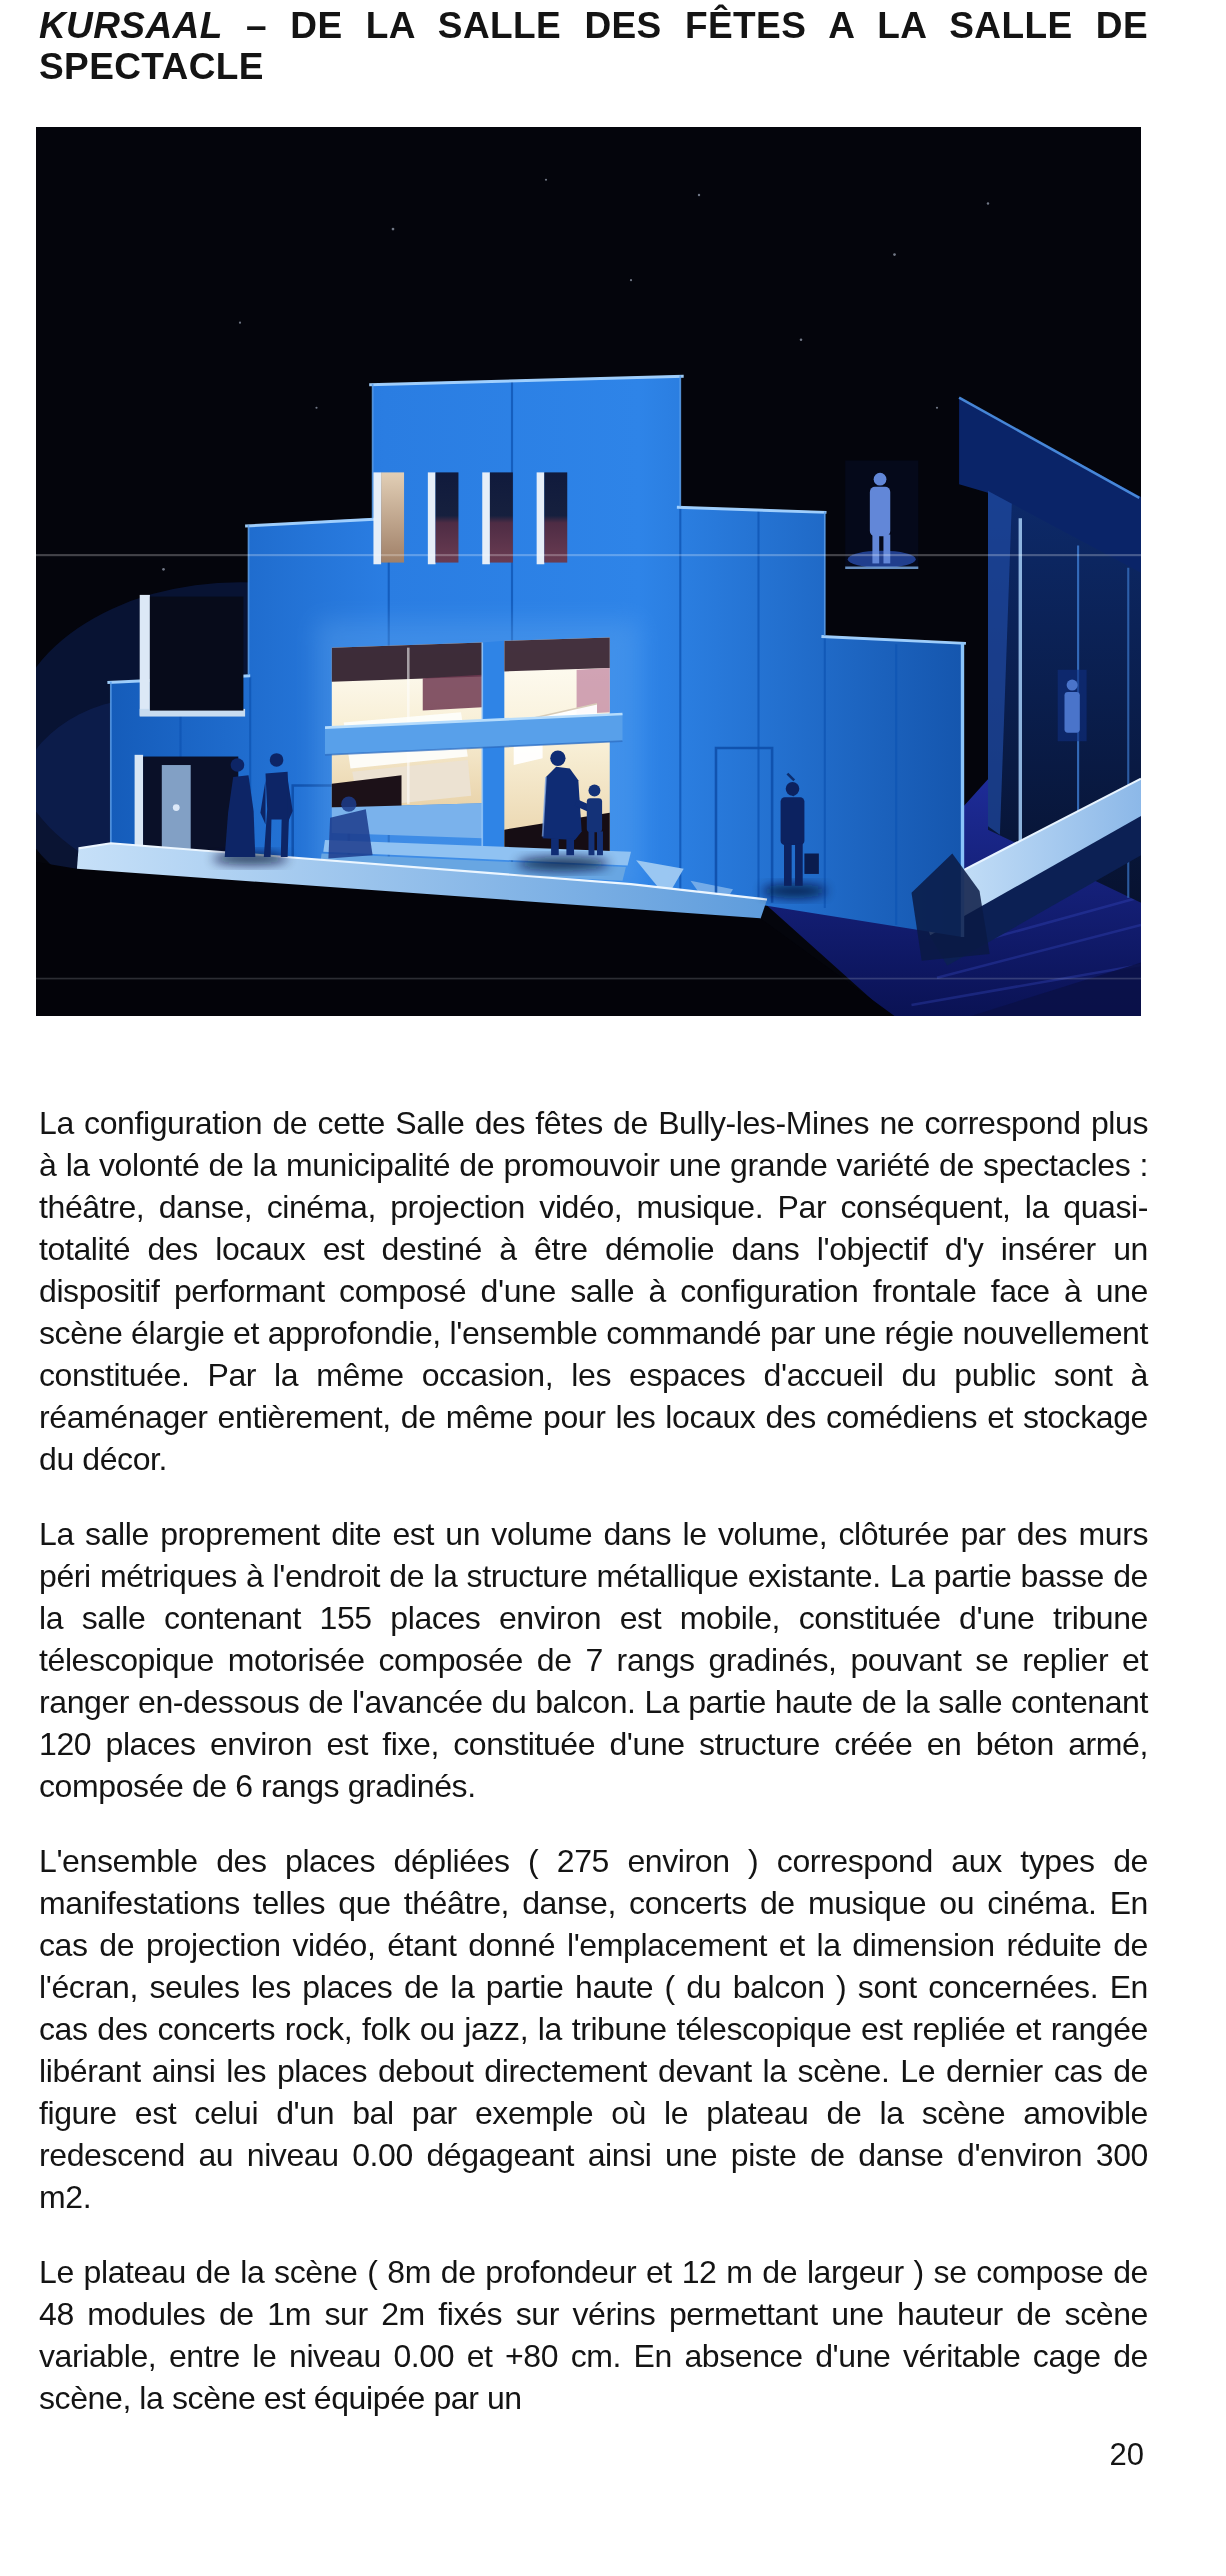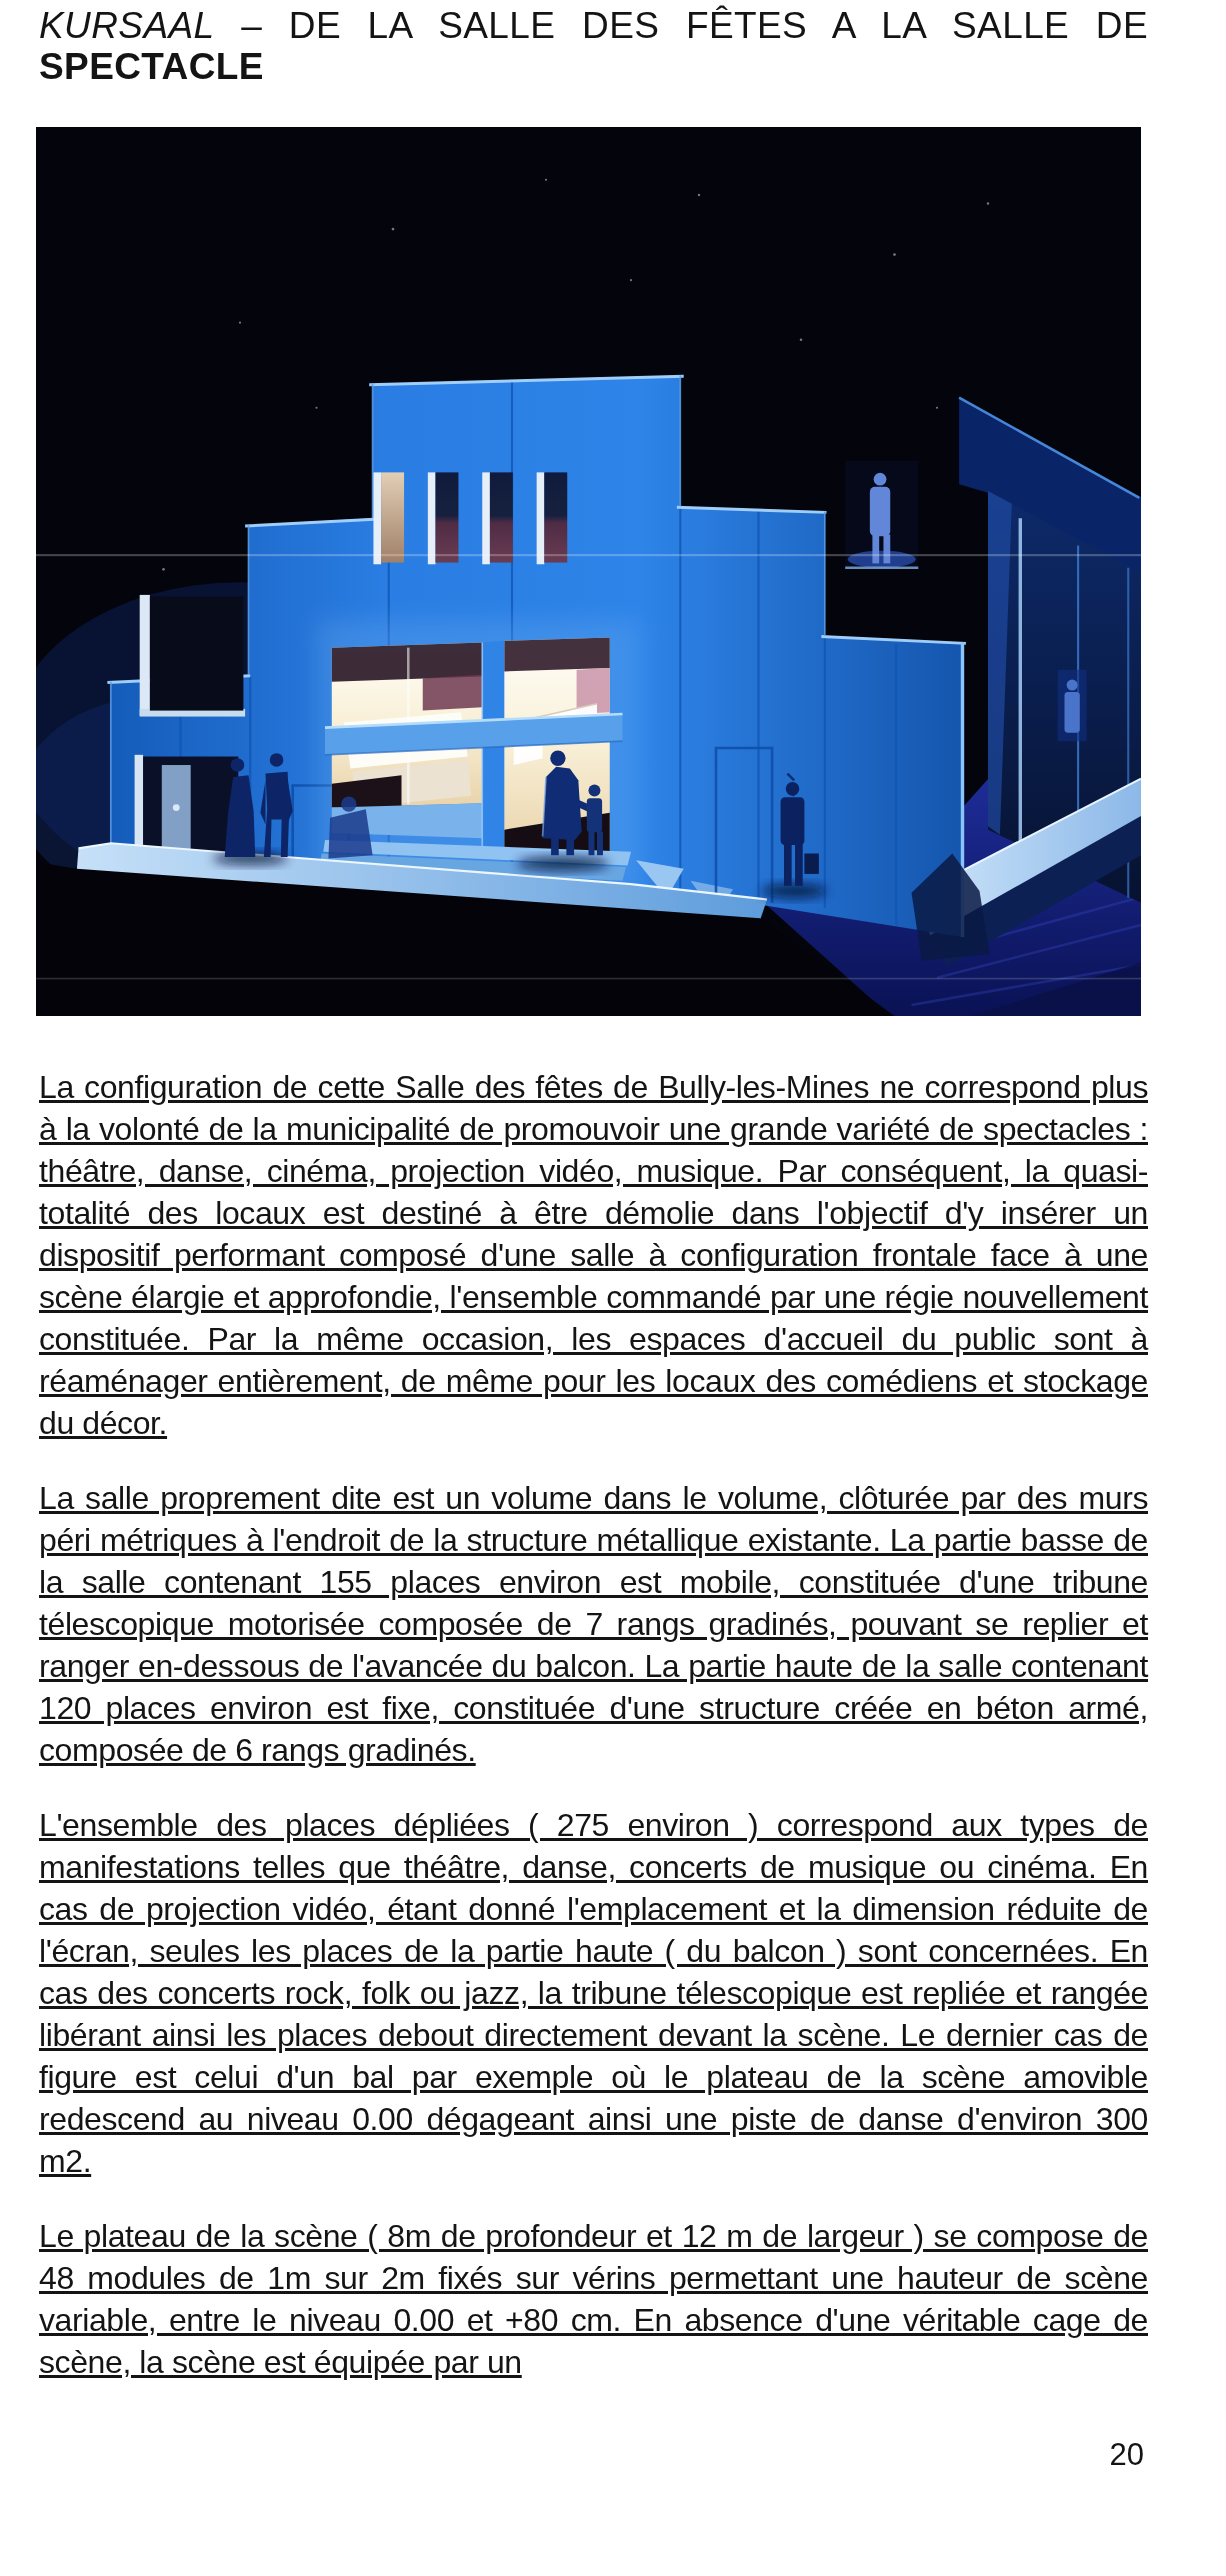--- a/index.html
+++ b/index.html
@@ -6,30 +6,30 @@
     --c-page_bg:#ffffff; --c-text:#141414; --c-night:#04050c;
     --c-building:#2479de; --c-seam:#0f55b4; --c-edge:#a6d4ff;
     --c-ground:#1c2ca6; --c-warm:#faf3e0; --c-figure:#0d2566;
   }
   html,body{margin:0;padding:0;}
   body{background:#e8e8e8;font-family:"Liberation Sans",sans-serif;}
   .page{position:relative;width:1226px;height:2576px;background:var(--c-page_bg);
         margin:0 auto;overflow:hidden;color:var(--c-text);}
   
   .title-block{position:absolute;left:39px;top:5.1px;width:1109px;}
-  .title-line1{font-size:37px;font-weight:normal;line-height:41px;
+  .title-line1{font-size:37px;font-weight:bold;line-height:41px;
                text-align:justify;text-align-last:justify;letter-spacing:0.4px;white-space:normal;}
   .title-line1 em{font-style:italic;}
   .title-line2{font-size:37px;font-weight:bold;line-height:41px;letter-spacing:0.4px;}
   
   .photo{position:absolute;left:36px;top:127px;width:1105px;height:889px;margin:0;padding:0;
          background:#04050c;}
   .photo svg{display:block;width:100%;height:100%;}
   
-  .body-text{position:absolute;left:39px;top:1066px;width:1109px;text-decoration:underline;}
+  .body-text{position:absolute;left:39px;top:1102px;width:1109px;}
   .body-text p{margin:0 0 33px 0;font-size:32px;line-height:42px;letter-spacing:-0.4px;
                text-align:justify;hyphens:none;}
   
   .page-number{position:absolute;top:2438px;right:82px;font-size:31px;line-height:34px;}
 </style>
 </head>
 <body>
 
 <div class="page">
 

